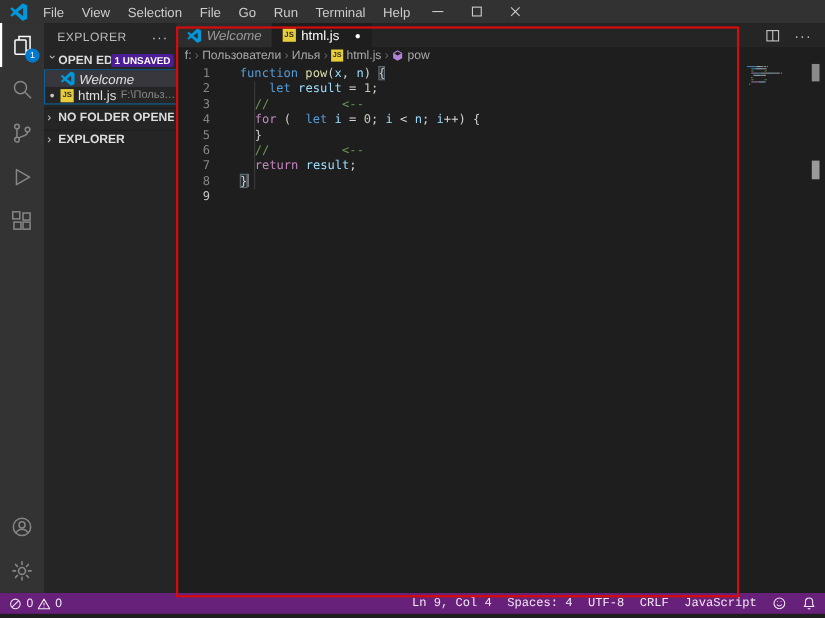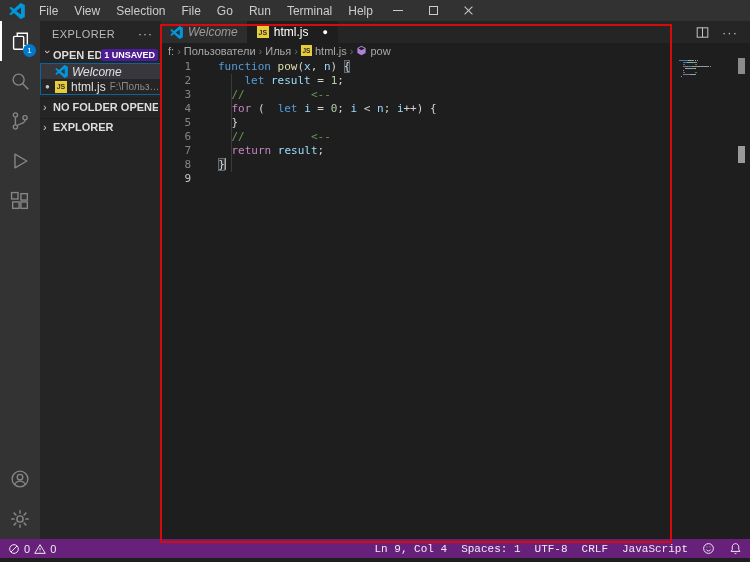--- a/index.html
+++ b/index.html
@@ -388,21 +388,21 @@
         </svg>
       <span class="status-item">0</span>
       <svg viewBox="0 0 16 16" fill="none" stroke="currentColor" stroke-width="1.3">
           <path d="M8 2.2L15 13.8H1z" stroke-linejoin="round"></path>
           <path d="M8 6.5v3.4M8 11.6v.7"></path>
         </svg>
       <span class="status-item">0</span>
     </div>
     <div class="sb-right" id="status-right">
         <span class="status-item">Ln 9, Col 4</span>
-        <span class="status-item">Spaces: 1</span>
+        <span class="status-item">Spaces: 4</span>
         <span class="status-item">UTF-8</span>
         <span class="status-item">CRLF</span>
         <span class="status-item">JavaScript</span>
       <svg viewBox="0 0 16 16" fill="none" stroke="currentColor" stroke-width="1.2">
           <circle cx="8" cy="8" r="6"></circle>
           <path d="M5.3 9.3c.7 1.1 1.7 1.7 2.7 1.7s2-.6 2.7-1.7"></path>
           <path d="M5.7 6h.8M9.5 6h.8"></path>
         </svg>
       <svg viewBox="0 0 16 16" fill="none" stroke="currentColor" stroke-width="1.2">
           <path d="M8 2c-2.3 0-4 1.8-4 4v3.4L2.6 11.6h10.8L12 9.4V6c0-2.2-1.7-4-4-4z" stroke-linejoin="round"></path>

